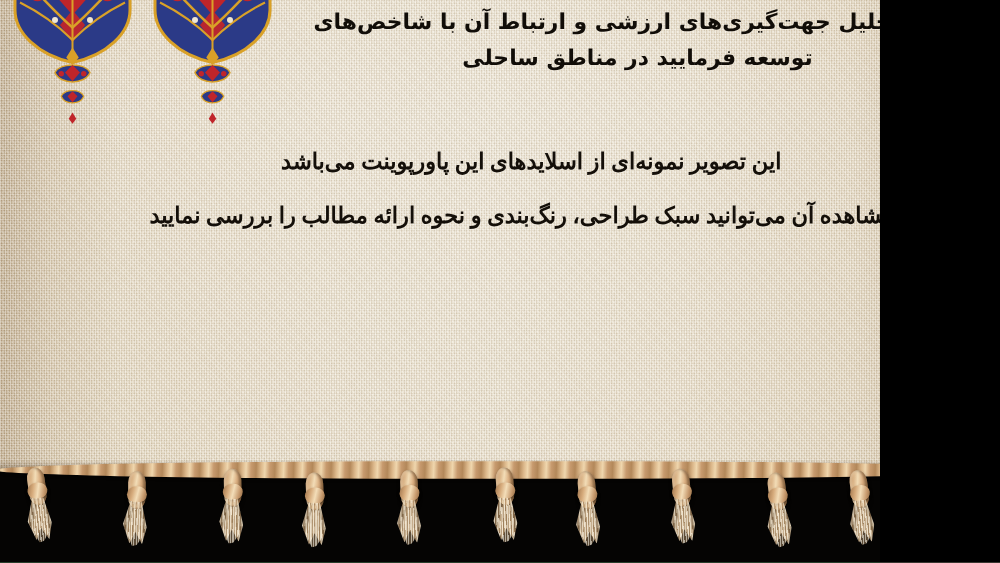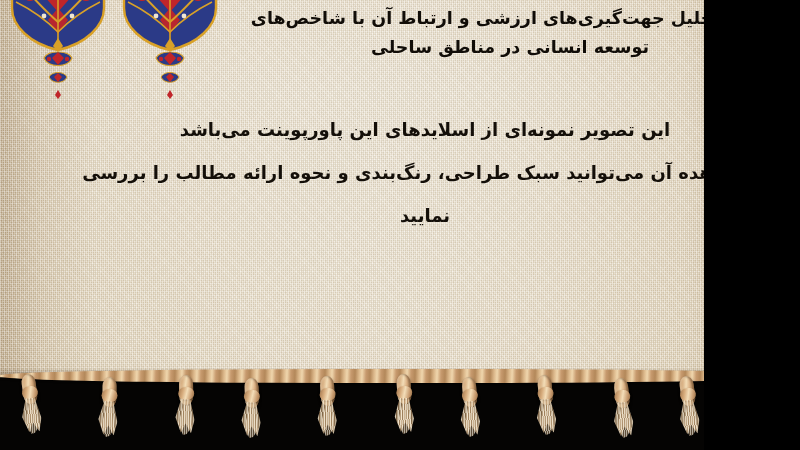--- a/index.html
+++ b/index.html
@@ -241,20 +241,21 @@
     width: 730px;
     text-align: center;
     direction: rtl;
   }
   .body-line {
     font-size: 18px;
     font-weight: bold;
     color: #140f09;
     line-height: 43px;
     text-shadow: 0 1px 0 rgba(255,250,240,0.28);
+    font-family: Liberation Serif, serif;
   }
 </style>
 </head>
 <body>
 
 <div id="slide">
 
   <div class="canvas-bg"></div>
   <div class="weave"></div>
   <div class="weave2"></div>
@@ -327,21 +328,21 @@
         <path d="M-4,-3 L0,-7 L4,-3 L0,2 Z" fill="#c0252a"></path>
       </g>
       <path d="M48,90 L51,95 L48,99 L45,95 Z" fill="#c0252a"></path>
     </svg>
   </div>
 
   <div class="text-layer">
 
     <div class="title-block">
       <div class="title-line">کامل تحلیل جهت‌گیری‌های ارزشی و ارتباط آن با شاخص‌های</div>
-      <div class="title-line">توسعه انسانی در مناطق ساحلی</div>
+      <div class="title-line">توسعه فرمایید در مناطق ساحلی</div>
     </div>
 
     <div class="body-block">
       <div class="body-line">این تصویر نمونه‌ای از اسلایدهای این پاورپوینت می‌باشد</div>
       <div class="body-line">با مشاهده آن می‌توانید سبک طراحی، رنگ‌بندی و نحوه ارائه مطالب را بررسی نمایید</div>
     </div>
 
   </div>
 
   <div class="band-shadow"></div>

